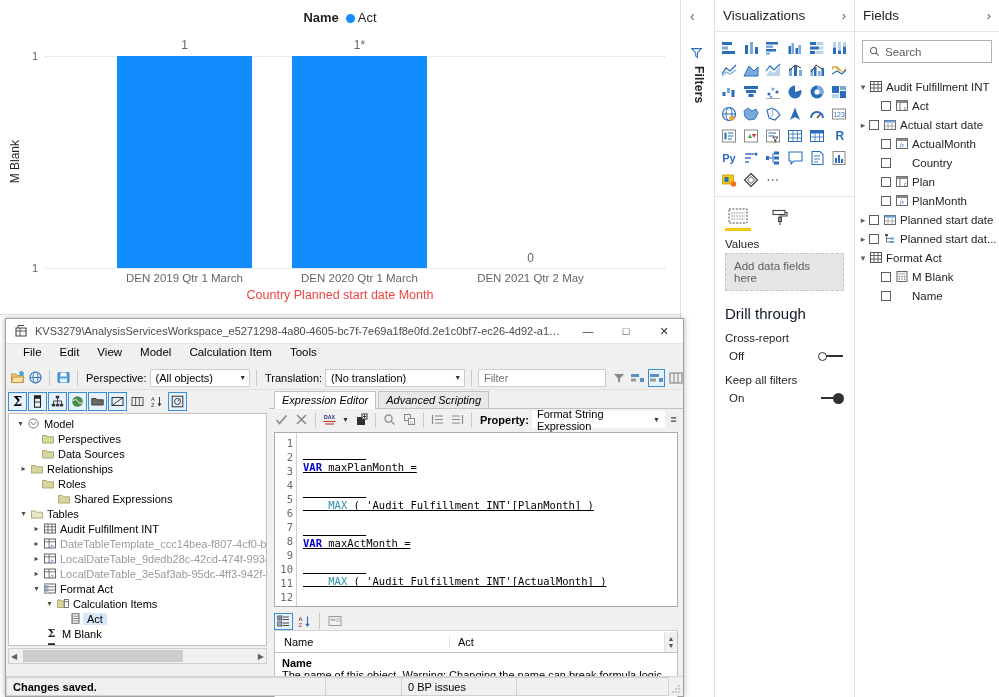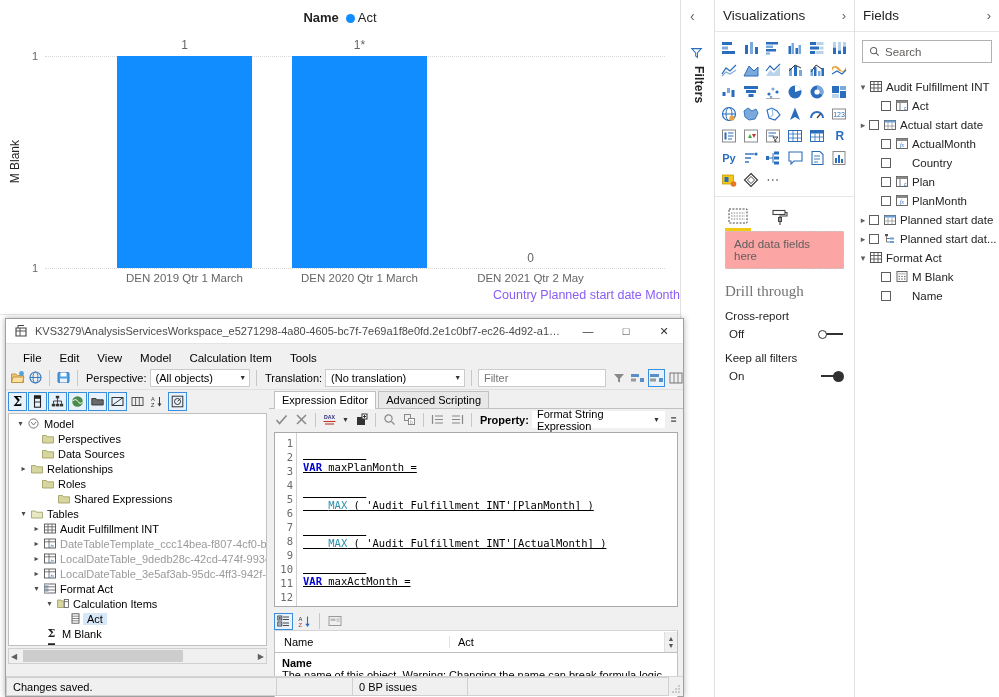--- a/index.html
+++ b/index.html
@@ -50,21 +50,21 @@
     position:absolute; bottom:0; background:#118DFF;
   }
   .bar-label {
     position:absolute; font-size:12px; color:#666; text-align:center;
   }
   .x-tick-label {
     position:absolute; top:272px; font-size:11.5px; color:#666; text-align:center;
   }
   .x-axis-title {
     position:absolute; top:288px; left:0; width:680px;
-    text-align:right; font-size:12.5px; color:#8b5cf6;
+    text-align:center; font-size:12.5px; color:#ef4444;
   }
 
   
   #right-rail {
     position:absolute; left:680px; top:0; width:34px; height:697px;
     background:#fff; border-left:1px solid #e0e0e0;
   }
   #rail-collapse {
     position:absolute; top:8px; left:9px; font-size:14px; color:#605e5c;
     cursor:pointer;
@@ -106,24 +106,24 @@
 
   .viz-sep { border-top:1px solid #e6e6e6; margin:3px 0 0 0; }
 
   .field-wells-tabs {
     display:flex; gap:16px; padding:8px 10px 0 10px;
   }
   .fw-tab { width:26px; height:26px; display:flex; align-items:center; justify-content:center; cursor:pointer; }
   .fw-tab.active { border-bottom:3px solid #f2c811; }
   .well-heading { padding:7px 10px 3px 10px; font-size:11.5px; color:#252423; }
   .drop-zone {
-    margin:0 10px; border:1px dashed #c8c6c4; background:#fca5a5;
+    margin:0 10px; border:1px dashed #c8c6c4; background:#e5e5e5;
     font-size:11.5px; color:#605e5c; padding:6px 8px; border-radius:1px;
   }
-  .section-title { padding:14px 10px 6px 10px; font-size:15px; color:#737373;font-family:Liberation Serif, serif; }
+  .section-title { padding:14px 10px 6px 10px; font-size:15px; color:#0f172a; }
   .sub-label { padding:4px 10px 2px 10px; font-size:11.5px; color:#252423; }
   .toggle-row { display:flex; align-items:center; gap:6px; padding:4px 10px 8px 14px;justify-content:space-between; }
   .toggle-row .t-label { font-size:11.5px; color:#252423; }
   .toggle { width:26px; height:12px; position:relative; cursor:pointer; }
   .toggle .track { position:absolute; top:5px; left:3px; width:22px; height:2px; background:#323130; }
   .toggle .knob-off { position:absolute; top:2px; left:0; width:9px; height:9px; border:1.5px solid #323130; border-radius:50%; background:#fff; }
   .toggle .knob-on { position:absolute; top:1px; right:0; width:11px; height:11px; border-radius:50%; background:#323130; }
 
   
   .search-box {
@@ -152,21 +152,21 @@
     border-bottom:1px solid #e5e5e5;
   }
   #te-title-icon { width:16px; height:16px; margin:0 6px 0 7px; flex:none; }
   #te-title-text {
     flex:1; font-size:11px; color:#4a4a4a; overflow:hidden; white-space:nowrap;
     text-overflow:ellipsis; padding-right:6px;
   }
   .win-btn { width:38px; height:25px; display:flex; align-items:center; justify-content:center;
     font-size:11px; color:#333; cursor:pointer; }
 
-  #te-menubar { height:22px; background:#f0f0f0; display:flex; align-items:flex-end; padding-left:8px; gap:0; }
+  #te-menubar { height:22px; background:#f0f0f0; display:flex; align-items:flex-start; padding-left:8px; gap:0; }
   .menu-item { padding:2px 9px; font-size:11.5px; color:#000; cursor:pointer; }
 
   #te-toolbar1 {
     height:24px; background:#f0f0f0; display:flex; align-items:center; gap:3px; padding-left:4px;
     border-bottom:1px solid #e0e0e0;
   }
   .tb-ico { width:18px; height:18px; display:flex; align-items:center; justify-content:center; cursor:pointer; }
   .tb-sep { width:1px; height:16px; background:#c8c8c8; margin:0 3px; }
   .tb-lab { font-size:11px; color:#000; margin-left:2px; }
   .tb-combo {
@@ -201,21 +201,21 @@
     position:absolute; left:2px; bottom:2px; right:2px; height:16px;
     background:#f0f0f0; border:1px solid #d0d0d0; display:flex; align-items:center;
     justify-content:space-between; padding:0 2px;
   }
   #te-tree-hscroll .sb-arrow { font-size:8px; color:#606060; }
   #te-tree-hscroll .sb-thumb { position:absolute; left:14px; width:160px; height:12px; background:#cdcdcd; }
 
   #te-right { position:absolute; left:263px; top:0; right:0; bottom:0; background:#f0f0f0; }
   #te-tabs { display:flex; align-items:flex-end; height:19px; padding-left:5px; border-bottom:1px solid #c0c0c0; }
   .te-tab { font-size:11px; padding:2px 7px 2px 7px; border:1px solid #c0c0c0; border-bottom:none;
-    background:#e8e8e8; color:#000; cursor:pointer; margin-right:2px; }
+    background:#e8e8e8; color:#000; cursor:pointer; margin-right:2px;font-style:italic; }
   .te-tab.active { background:#fff; position:relative; top:1px; padding-bottom:3px; }
 
   #expr-toolbar { height:21px; display:flex; align-items:center; gap:3px; padding:0 4px;
     background:#f0f0f0; }
   .ex-ico { width:17px; height:17px; display:flex; align-items:center; justify-content:center; cursor:pointer; }
   .ex-sep { width:1px; height:14px; background:#c8c8c8; margin:0 2px; }
   .prop-lab { font-size:11px; color:#000; margin-left:3px; font-weight:bold; }
   .prop-combo { flex:1; height:17px; background:#fff; border:1px solid #fff; display:flex;
     align-items:center; justify-content:space-between; padding:0 4px; font-size:11px; }
 
@@ -597,20 +597,21 @@
     </div>
     <div class="fw-tab">
       <svg width="20" height="20" viewBox="0 0 20 20">
           <rect x="3" y="2.5" width="12" height="4" fill="none" stroke="#444" stroke-width="1.1"></rect>
           <path d="M15 4.5 L17 4.5 L17 8 L10 8 L10 17" fill="none" stroke="#444" stroke-width="1.1"></path>
           <rect x="8.5" y="9.5" width="3" height="4" fill="none" stroke="#444" stroke-width="1"></rect>
         </svg>
     </div>
   </div>
 
+  <div class="well-heading">Values</div>
   <div class="drop-zone">Add data fields here</div>
 
   <div class="section-title">Drill through</div>
 
   <div class="sub-label">Cross-report</div>
   <div class="toggle-row">
     <span class="t-label">Off</span>
     <span class="toggle">
       <span class="track"></span>
         <span class="knob-off"></span>
@@ -1246,22 +1247,22 @@
           <div>7</div>
             <div>8</div>
             <div>9</div>
             <div>10</div>
             <div>11</div>
             <div>12</div>
         </div>
         <div id="code">
           <div><span class="k-kw">VAR</span> maxPlanMonth =</div>
           <div>    <span class="k-fn">MAX</span> ( 'Audit Fulfillment INT'[PlanMonth] )</div>
+          <div><span class="k-kw">VAR</span> maxActMonth =</div>
           <div>    <span class="k-fn">MAX</span> ( 'Audit Fulfillment INT'[ActualMonth] )</div>
-          <div><span class="k-kw">VAR</span> maxActMonth =</div>
           
           
           
           
           
           
           
           
         </div>
       </div>
@@ -1309,21 +1310,21 @@
       </div>
 
       <div id="prop-desc">
         <div class="pd-title">Name</div>
         <div class="pd-text">The name of this object. Warning: Changing the name can break formula logic, if Automatic Formula Fix-up is disabled.</div>
       </div>
     </div>
   </div>
 
   <div id="te-status">
-    <div class="st-cell" style="width:271px; border-left:1px solid #d0d0d0;">Changes saved.</div>
+    <div class="st-cell" style="width:320px; border-left:1px solid #d0d0d0;font-weight:bold;">Changes saved.</div>
     <div class="st-cell" style="width:76px;"></div>
     <div class="st-cell" style="width:115px;">0 BP issues</div>
     <div class="st-cell" style="flex:1;"></div>
     <div class="st-grip">
       <svg width="10" height="10" viewBox="0 0 10 10">
           <circle cx="8" cy="8" r="0.8" fill="#999"></circle>
           <circle cx="5" cy="8" r="0.8" fill="#999"></circle>
           <circle cx="8" cy="5" r="0.8" fill="#999"></circle>
           <circle cx="2" cy="8" r="0.8" fill="#999"></circle>
           <circle cx="5" cy="5" r="0.8" fill="#999"></circle>

